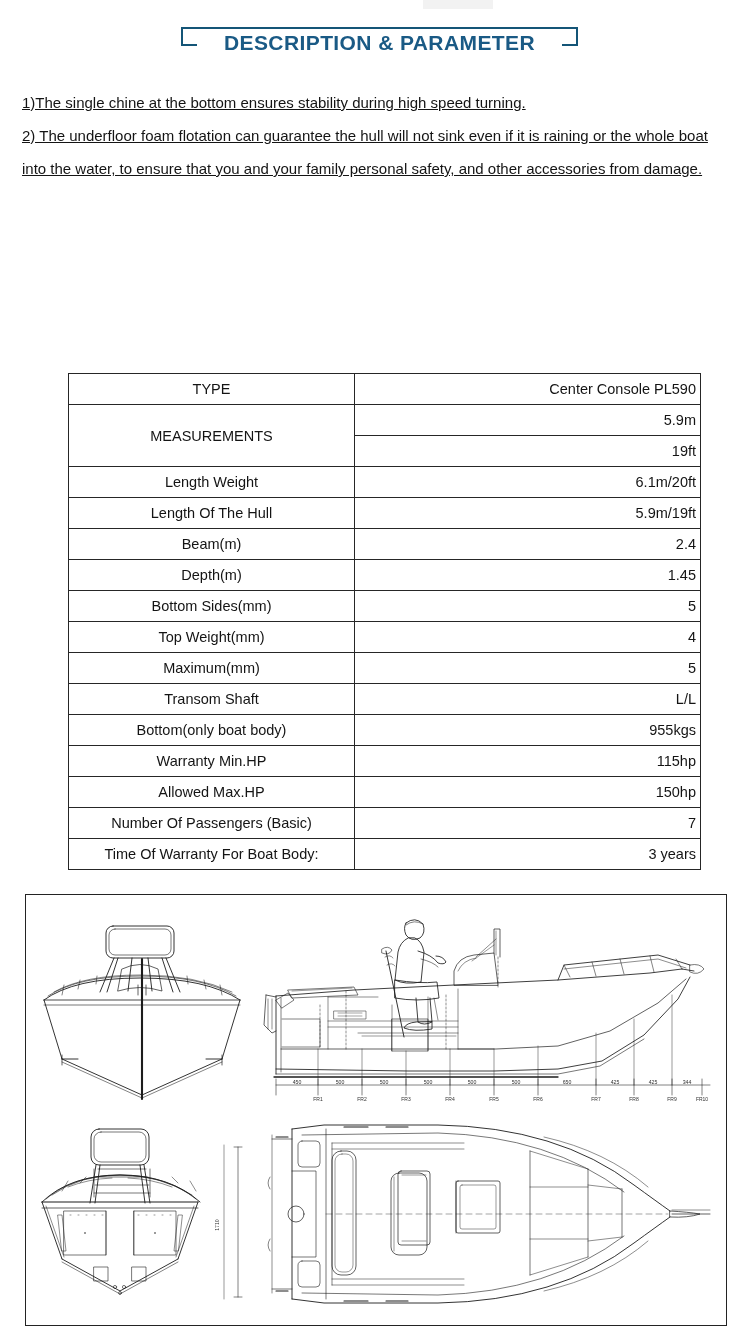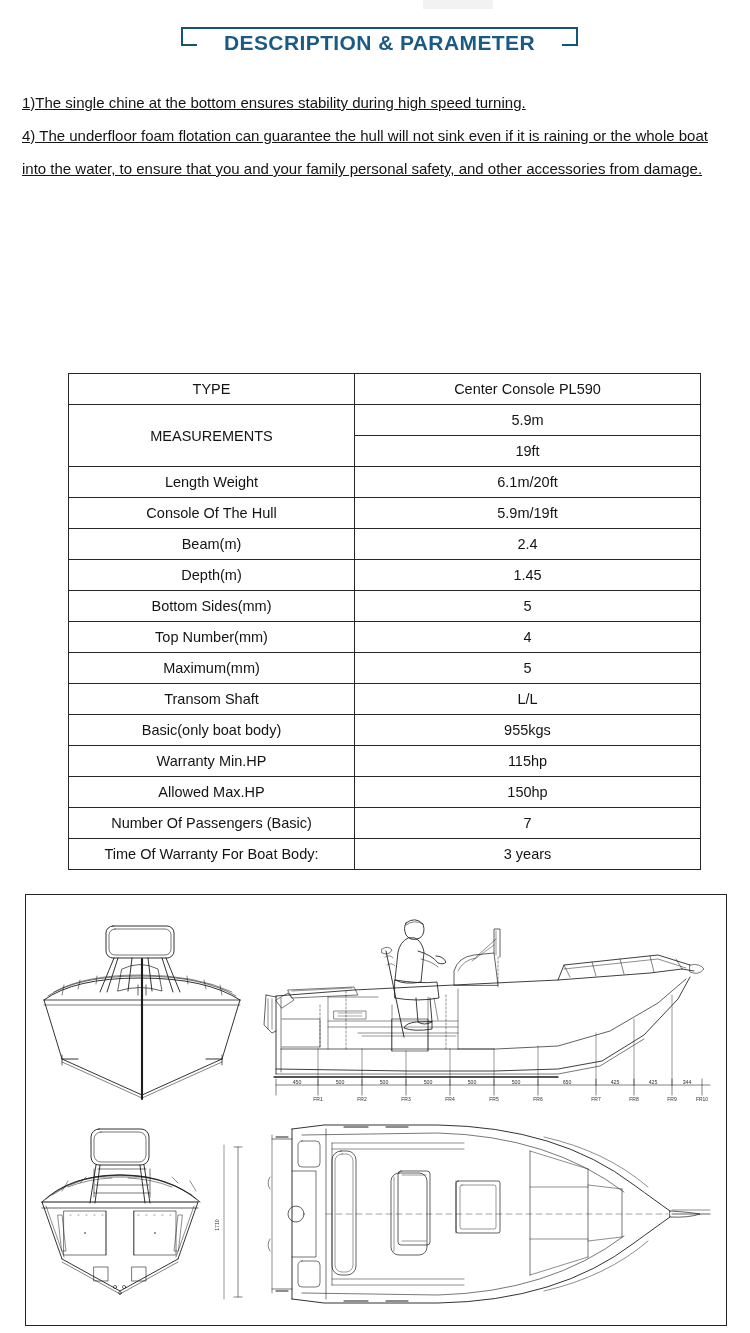--- a/index.html
+++ b/index.html
@@ -111,21 +111,21 @@
   .spec-table td {
     border: 1px solid #262626;
     font-size: 14.5px;
     color: #141414;
     text-align: center;
     height: 30px;
     padding: 0 4px;
     vertical-align: middle;
   }
   .spec-table td.label { width: 277px; margin-top: 36px; }
-  .spec-table td.value { width: 337px; }
+  .spec-table td.value { width: 337px; text-align: right; }
 
   
   .drawing-panel {
     position: absolute;
     left: 25px;
     top: 894px;
     width: 700px;
     height: 430px;
     border: 1px solid #232323;
     background: #ffffff;
@@ -150,70 +150,70 @@
     <div class="bracket-leg left"></div>
     <div class="bracket-foot left"></div>
     <div class="bracket-leg right"></div>
     <div class="bracket-foot right"></div>
     <div class="title-text"><span>DESCRIPTION</span><span class="amp" style="white-space: pre;"> &amp; </span><span>PARAMETER</span></div>
   </div>
 </div>
 
 <div class="desc">
   <p>1)The single chine at the bottom ensures stability during high speed turning.</p>
-  <p>4) The underfloor foam flotation can guarantee the hull will not sink even if it is raining or the whole boat into the water, to ensure that you and your family personal safety, and other accessories from damage.</p>
+  <p>2) The underfloor foam flotation can guarantee the hull will not sink even if it is raining or the whole boat into the water, to ensure that you and your family personal safety, and other accessories from damage.</p>
 </div>
 
 <table class="spec-table">
   <tbody>
     <tr>
       <td class="label">TYPE</td>
       <td class="value">Center Console PL590</td>
     </tr>
     <tr>
       <td class="label" rowspan="2">MEASUREMENTS</td>
       <td class="value">5.9m</td>
     </tr>
     <tr>
       <td class="value">19ft</td>
     </tr>
     <tr>
       <td class="label">Length Weight</td>
       <td class="value">6.1m/20ft</td>
     </tr>
     <tr>
-      <td class="label">Console Of The Hull</td>
+      <td class="label">Length Of The Hull</td>
       <td class="value">5.9m/19ft</td>
     </tr>
     <tr>
       <td class="label">Beam(m)</td>
       <td class="value">2.4</td>
     </tr>
     <tr>
       <td class="label">Depth(m)</td>
       <td class="value">1.45</td>
     </tr>
     <tr>
       <td class="label">Bottom Sides(mm)</td>
       <td class="value">5</td>
     </tr>
     <tr>
-      <td class="label">Top Number(mm)</td>
+      <td class="label">Top Weight(mm)</td>
       <td class="value">4</td>
     </tr>
     <tr>
       <td class="label">Maximum(mm)</td>
       <td class="value">5</td>
     </tr>
     <tr>
       <td class="label">Transom Shaft</td>
       <td class="value">L/L</td>
     </tr>
     <tr>
-      <td class="label">Basic(only boat body)</td>
+      <td class="label">Bottom(only boat body)</td>
       <td class="value">955kgs</td>
     </tr>
     <tr>
       <td class="label">Warranty Min.HP</td>
       <td class="value">115hp</td>
     </tr>
     <tr>
       <td class="label">Allowed Max.HP</td>
       <td class="value">150hp</td>
     </tr>

